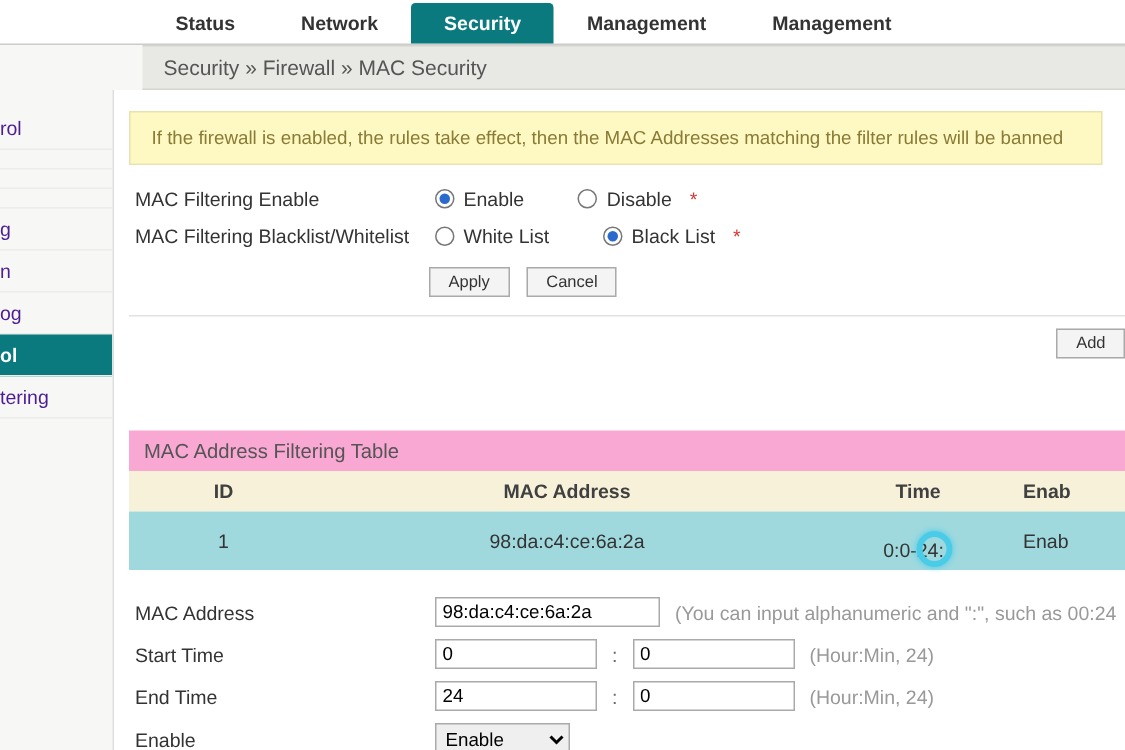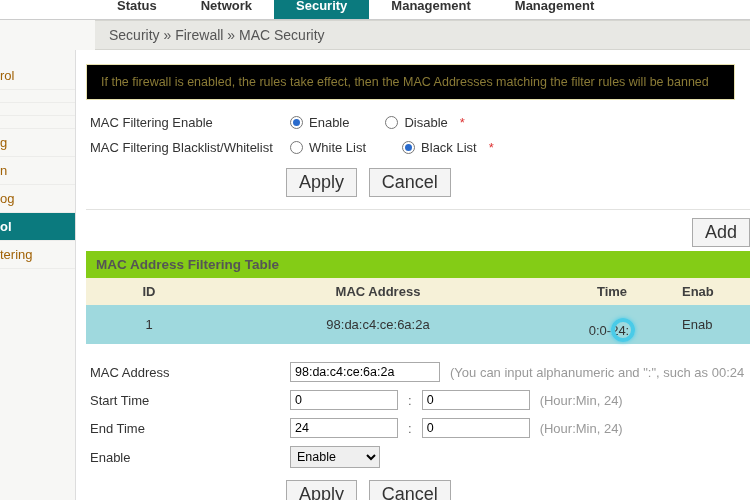--- a/index.html
+++ b/index.html
@@ -9,21 +9,21 @@
     font-size: 13px;
     color: #333;
     background: #f7f7f5;
     width: 750px;
     height: 500px;
     overflow: hidden;
   }
   .topnav {
     display: flex;
     align-items: flex-end;
-    height: 20px;
+    height: 30px;
     padding-left: 95px;
     background: #fff;
     border-bottom: 1px solid #ccc;
   }
   .topnav .tab {
     padding: 6px 22px 6px 22px;
     font-weight: bold;
     color: #333;
     cursor: pointer;
   }
@@ -46,38 +46,38 @@
   .sidebar {
     width: 75px;
     min-width: 75px;
     background: #f7f7f5;
     padding-top: 12px;
     overflow: hidden;
   }
   .sidebar .side-item {
     padding: 6px 6px 6px 0;
     white-space: nowrap;
-    color: #a16207;
+    color: #4c1d95;
     cursor: pointer;
     border-bottom: 1px solid #ececea;
   }
   .sidebar .side-item.active {
     background: #0b7a7e;
     color: #fff;
     font-weight: bold;
   }
   .main {
     flex: 1;
     background: #fff;
     border-left: 1px solid #ddd;
     padding: 14px 0 0 10px;
     overflow: hidden;
   }
   .notice {
-    background: #000000;
+    background: #fef9c3;
     border: 1px solid #e8e2b0;
     color: #8a7b36;
     padding: 10px 14px;
     margin-right: 15px;
     font-size: 12.5px;
     white-space: nowrap;
     overflow: hidden;
   }
   .form-block { padding: 10px 0 4px 0; border-bottom: 1px solid #e2e2e0; }
   .form-row {
@@ -97,31 +97,32 @@
   .radio-dot.sel::after {
     content: ""; width: 7px; height: 7px; background: #2a6bcc; border-radius: 50%;
   }
   .req { color: #d33; margin-left: 6px; }
   .btn {
     display: inline-block;
     padding: 3px 12px;
     border: 1px solid #aaa;
     background: #f4f4f4;
     cursor: pointer;
-    font-size: 18px;
+    font-size: 11px;
   }
   .btn-row { padding: 8px 0 8px 200px; }
   .btn-row .btn { margin-right: 8px; }
   .add-row { text-align: right; padding: 8px 0 4px 0; }
   .table-title {
-    background: #84cc16;
+    background: #f9a8d4;
     color: #555;
-    font-weight: bold;
+    font-weight: normal;
     padding: 6px 10px;
     font-size: 13.5px;
+    margin-top: 44px;
   }
   .tbl-head, .tbl-row {
     display: flex;
     align-items: center;
     padding: 6px 8px;
   }
   .tbl-head { background: #f6f1d8; color: #404040; font-weight: bold; }
   .tbl-row { background: #9fd9de; color: #333; }
   .col-id { width: 110px; text-align: center; }
   .col-mac { flex: 1; text-align: center; }

